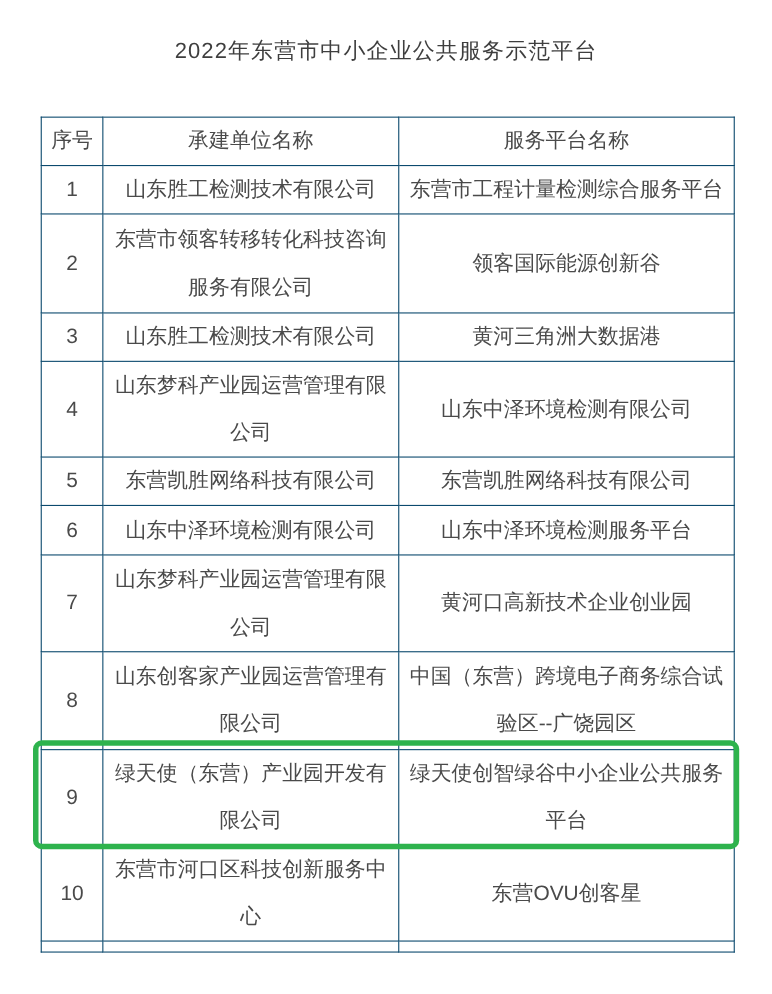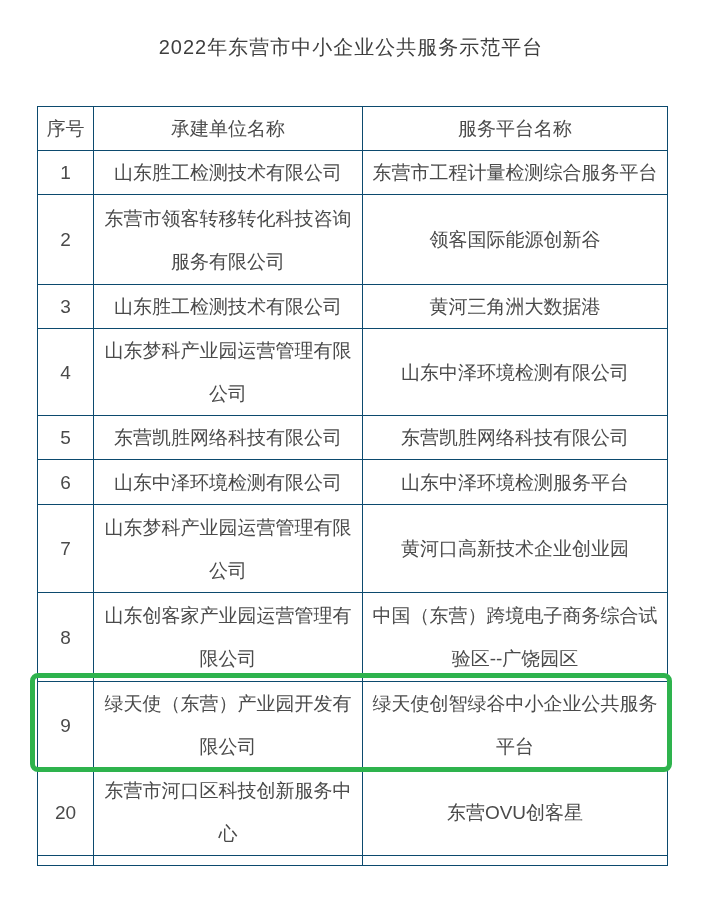--- a/index.html
+++ b/index.html
@@ -141,21 +141,21 @@
           <td>8</td>
           <td>山东创客家产业园运营管理有限公司</td>
           <td>中国（东营）跨境电子商务综合试验区--广饶园区</td>
         </tr>
         <tr>
           <td>9</td>
           <td>绿天使（东营）产业园开发有限公司</td>
           <td>绿天使创智绿谷中小企业公共服务平台</td>
         </tr>
         <tr>
-          <td>20</td>
+          <td>10</td>
           <td>东营市河口区科技创新服务中心</td>
           <td>东营OVU创客星</td>
         </tr>
         <tr>
           <td></td>
           <td></td>
           <td></td>
         </tr>
       </tbody>
     </table>

